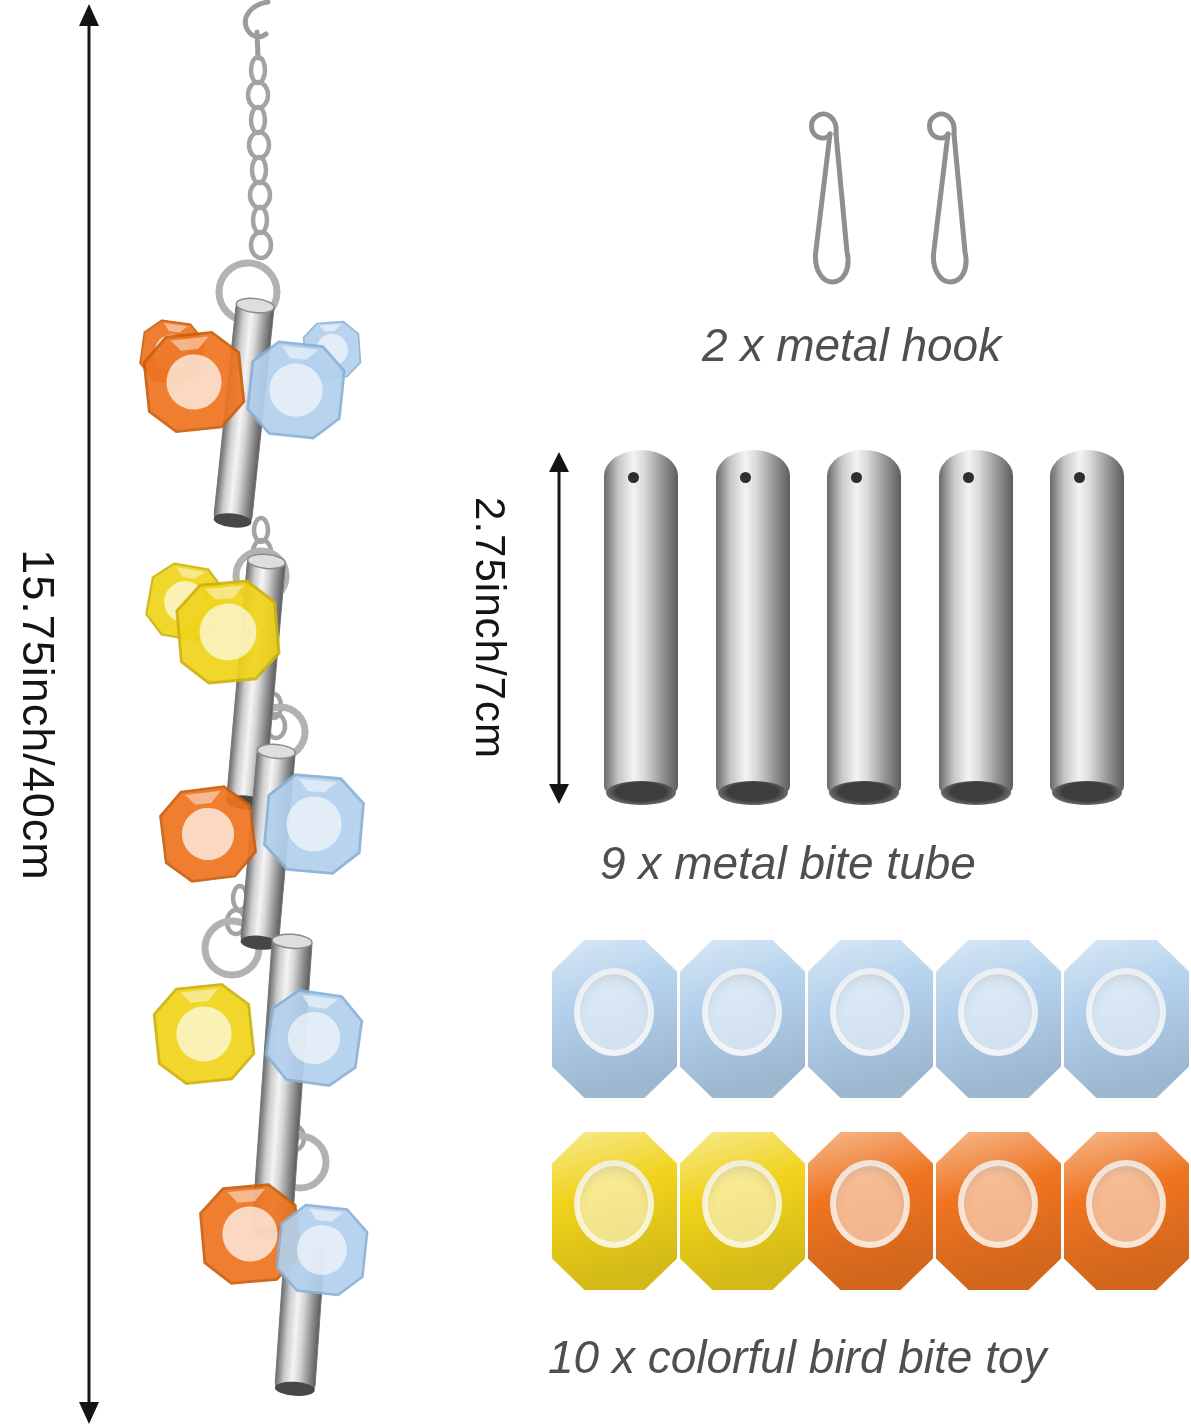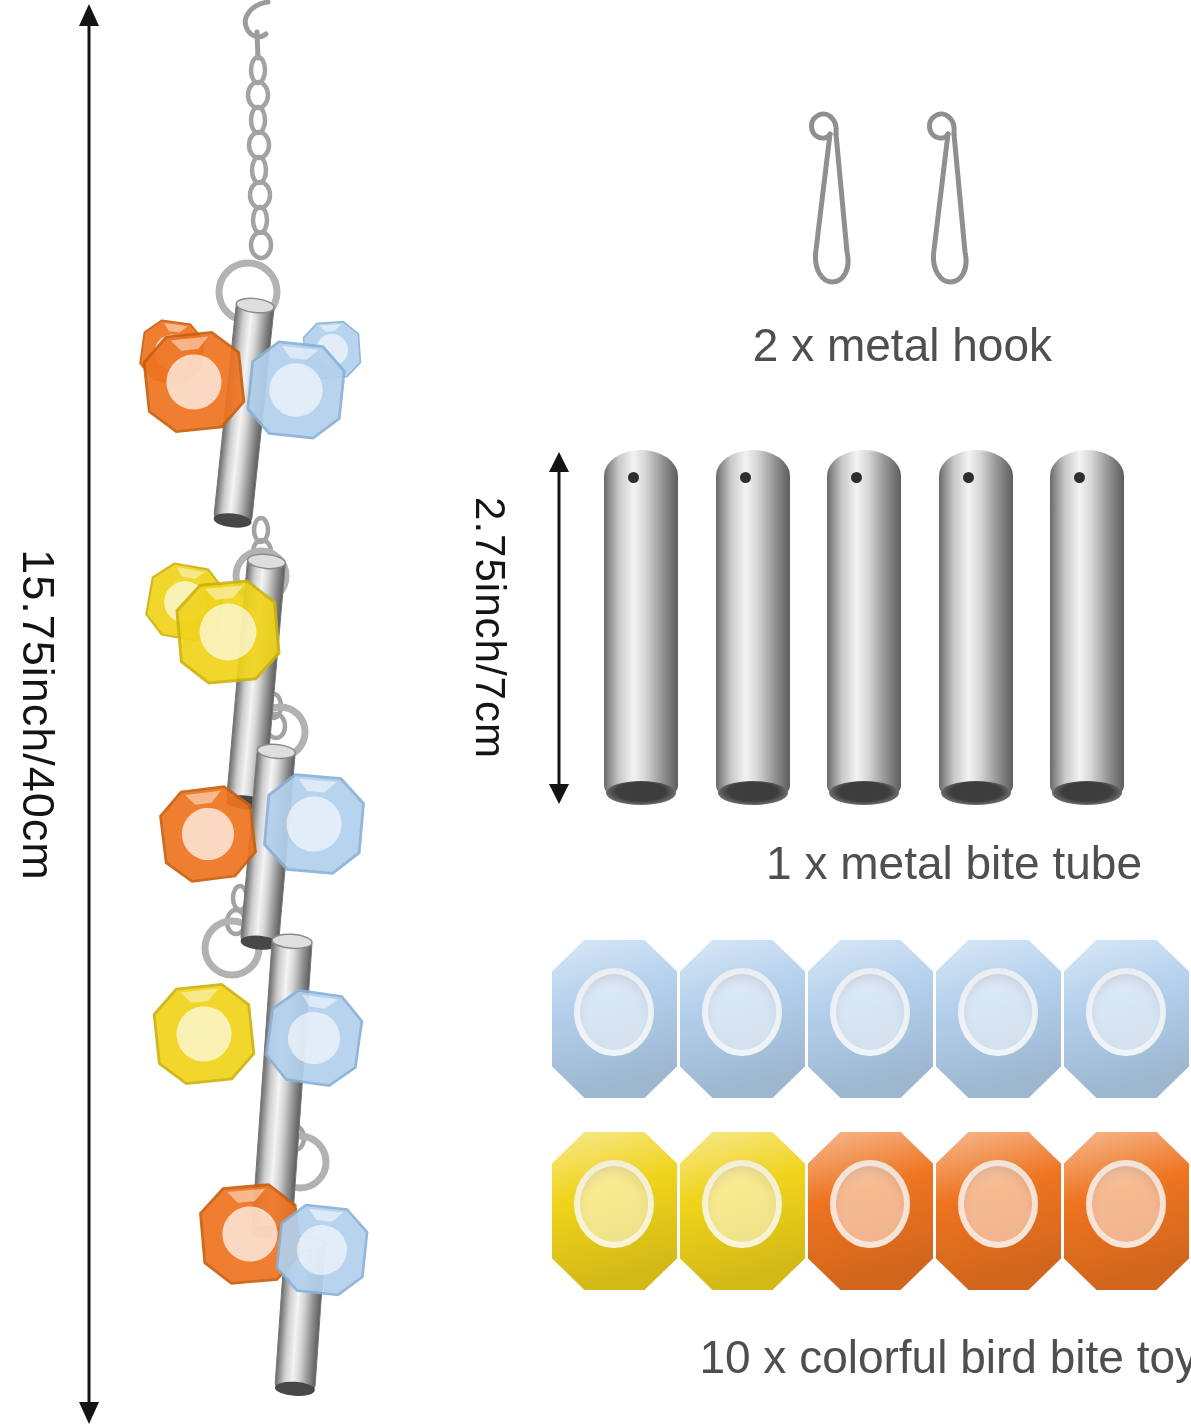--- a/index.html
+++ b/index.html
@@ -16,22 +16,23 @@
     color:#141414;
     letter-spacing:1px;
     white-space:nowrap;
   }
 
   
   .caption{
     position:absolute;
     font-size:46px;
     color:#4f4f4f;
-    text-align:right;
+    text-align:left;
     white-space:nowrap;
+    font-style:italic;
   }
 
   
   .tubes{position:absolute;display:flex;justify-content:space-between;width:520px;height:355px;}
   .tube{
     position:relative;
     width:74px;height:352px;
     background:linear-gradient(to right,#6a6a6a 0%,#c8c8c8 20%,#f3f3f3 40%,#d8d8d8 55%,#969696 78%,#5d5d5d 100%);
     border-radius:37px 37px 34px 34px / 26px 26px 16px 16px;
   }
@@ -247,21 +248,21 @@
       </div>
       <div class="tube">
         <span class="tube-hole"></span>
         <span class="tube-bottom"></span>
       </div>
       <div class="tube">
         <span class="tube-hole"></span>
         <span class="tube-bottom"></span>
       </div>
     </div>
-  <div class="caption" style="left:600px;top:836px;width:542px">1 x metal bite tube</div>
+  <div class="caption" style="left:600px;top:836px;width:542px">9 x metal bite tube</div>
 
   <div class="rings" style="left:552px;top:940px">
       <div class="ring-row">
         <div class="ring" style="background: rgb(179, 208, 236);">
           <span class="hole"></span>
         </div>
         <div class="ring" style="background: rgb(179, 208, 236);">
           <span class="hole"></span>
         </div>
         <div class="ring" style="background: rgb(179, 208, 236);">

